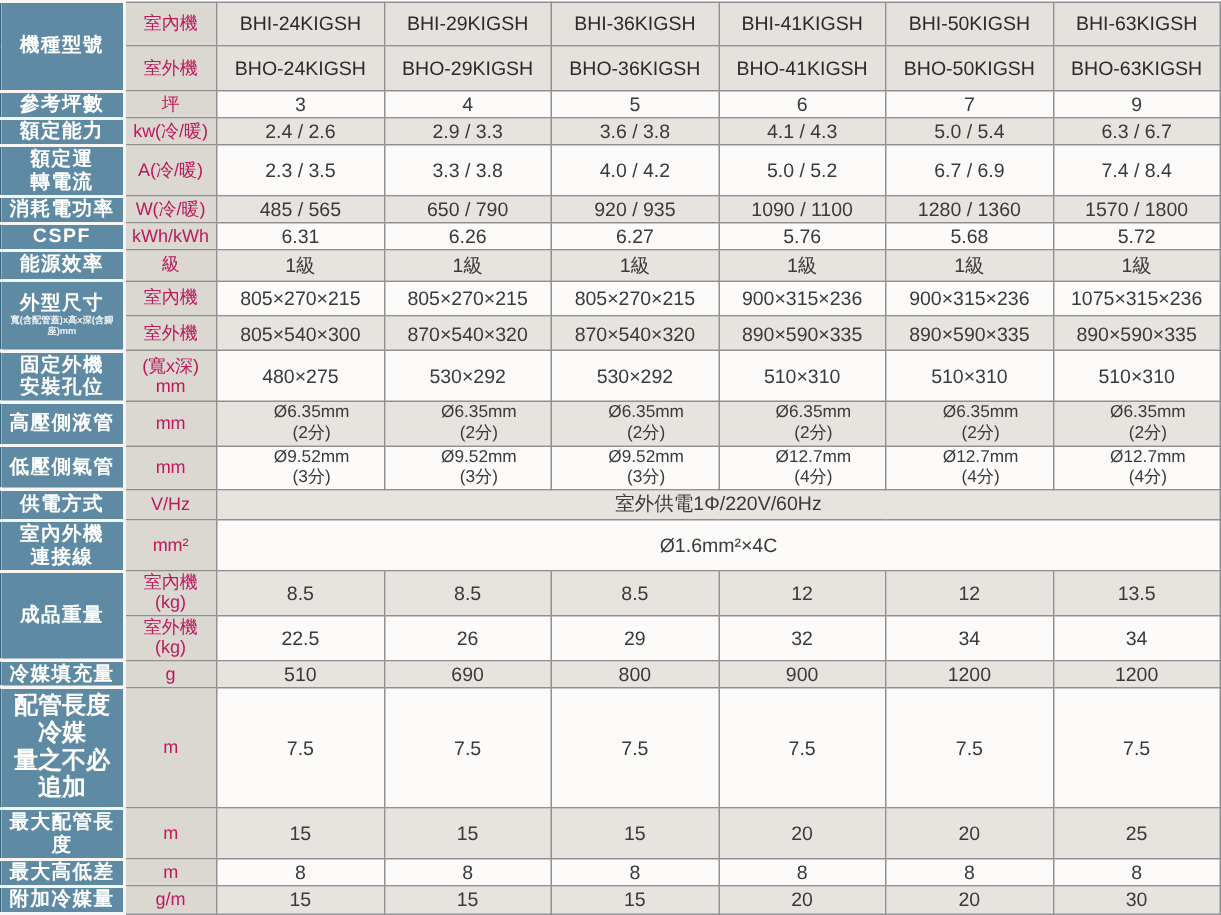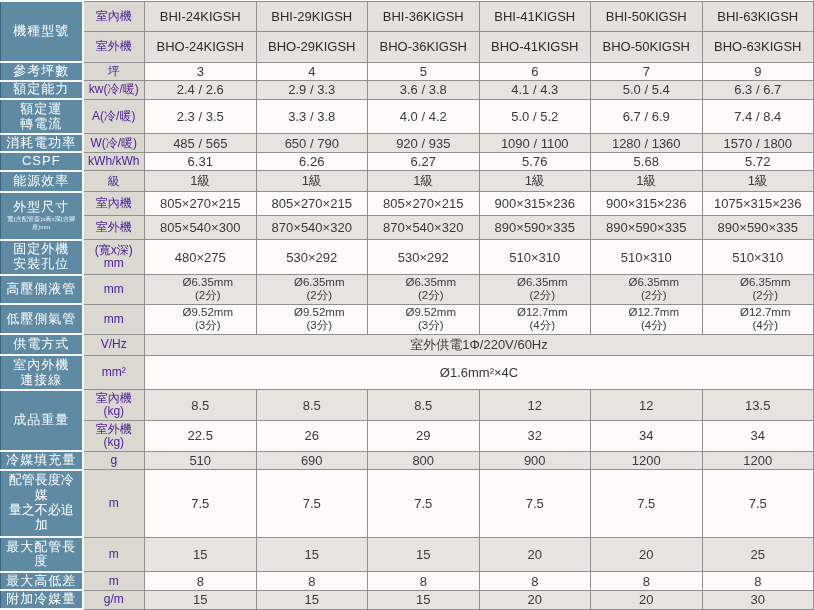--- a/index.html
+++ b/index.html
@@ -16,31 +16,31 @@
     padding:0 2px;
     text-align:center;
     vertical-align:middle;
     font-size:13px;
     color:#3a3a3a;
     overflow:hidden;
   }
   th.h{
     background:#5e8ba3;
     color:#ffffff;
-    font-weight:normal;
+    font-weight:bold;
     font-size:13px;
     letter-spacing:1px;
     border:2px solid #f7f6f3;
     border-left:1px solid #3d677f;
     line-height:1.15;
   }
   td.u{
     background:#dbd7d1;
     font-size:12px;
-    color:#4c1d95;
+    color:#be185d;
     line-height:1.1;
   }
   td.m{
     background:#e5e2dd;
     font-size:13px;
     color:#2b2b2b;
   }
   td.c{background:#fcfbfa;}
   td.c.g{background:#e7e4df;}
   .pre{white-space:pre-line;margin-top:48px;}
@@ -271,21 +271,21 @@
     <td class="u">g</td>
     <td class="c g">510</td>
     <td class="c g">690</td>
     <td class="c g">800</td>
     <td class="c g">900</td>
     <td class="c g">1200</td>
     <td class="c g">1200</td>
   </tr>
 
   <tr class="h26">
-    <th class="h pre" style="font-size:13px;letter-spacing:0">配管長度冷媒
+    <th class="h pre" style="font-size:16px;letter-spacing:0">配管長度冷媒
 量之不必追加</th>
     <td class="u">m</td>
     <td class="c">7.5</td>
     <td class="c">7.5</td>
     <td class="c">7.5</td>
     <td class="c">7.5</td>
     <td class="c">7.5</td>
     <td class="c">7.5</td>
   </tr>
 

